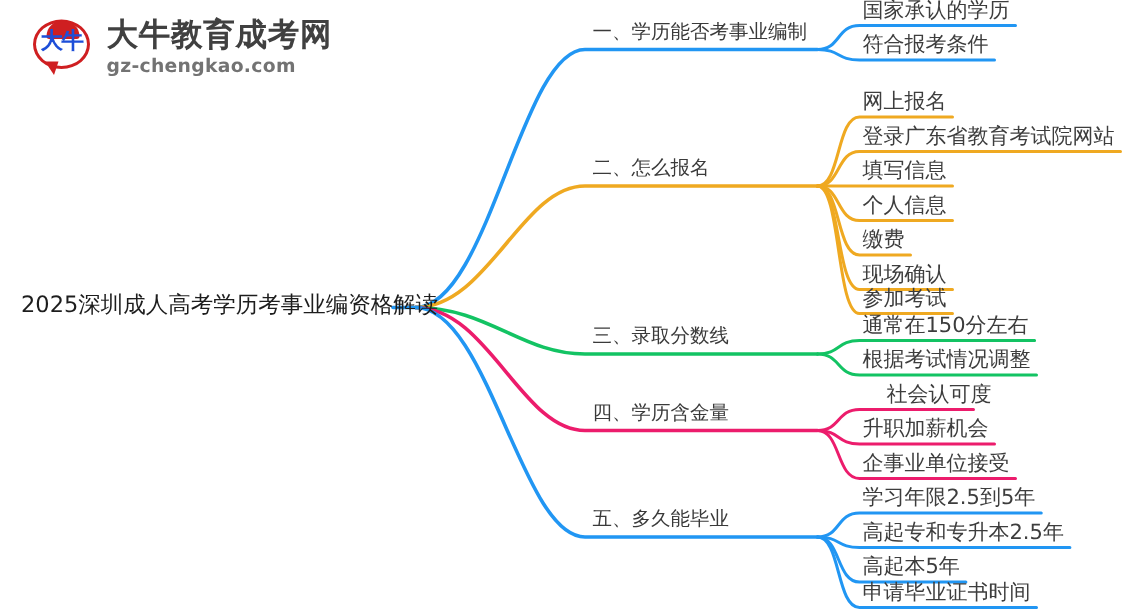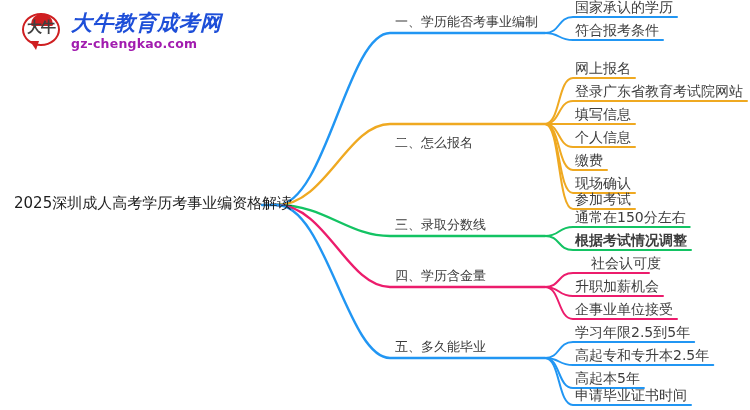--- a/index.html
+++ b/index.html
@@ -61,43 +61,42 @@
     border-radius: 11px 11px 2px 2px;
   }
   #logo-glyph {
     position: absolute;
     left: 0; top: 9px;
     width: 38px;
     text-align: center;
     font-size: 15px;
     line-height: 15px;
     font-weight: 700;
-    color: #404040;
+    color: #1d4ed8;
     letter-spacing: -1px;
     font-family: "DejaVu Sans", "Liberation Sans", sans-serif;
   }
   #logo-text {
     margin-left: 7px;
     display: flex;
     flex-direction: column;
     justify-content: center;
   }
   #logo-title {
     font-size: 21px;
     line-height: 23px;
     font-weight: 700;
-    color: #1d4ed8;
+    color: #404040;
     letter-spacing: 0.5px;
-    font-style: italic;
   }
   #logo-domain {
     font-size: 12.5px;
     line-height: 15px;
     font-weight: 700;
-    color: #a21caf;
+    color: #737373;
     letter-spacing: 0.2px;
     margin-top: 1px;
   }
 
   
   #wires {
     position: absolute;
     left: 0; top: 0;
     width: 750px; height: 410px;
     pointer-events: none;
@@ -172,31 +171,31 @@
       <path d="M 545 358 C 560.4 358 557.6 405 573 405 L 691 405" fill="none" stroke="#2196f3" stroke-width="2" stroke-linecap="round"></path>
       <path d="M 262 205 L 277 205" fill="none" stroke="#2196f3" stroke-width="2.4" stroke-linecap="round"></path>
     </svg>
 
   <div class="node" id="root-label">2025深圳成人高考学历考事业编资格解读</div>
 
   <div id="labels">
       <div class="node branch-label" style="left: 395px; top: 12px;">一、学历能否考事业编制</div>
       <div class="node leaf-label" style="left: 575px; top: -2px;">国家承认的学历</div>
       <div class="node leaf-label" style="left: 575px; top: 21px;">符合报考条件</div>
-      <div class="node branch-label" style="left: 395px; top: 103px; margin-top: 30px;">二、怎么报名</div>
+      <div class="node branch-label" style="left: 395px; top: 103px;">二、怎么报名</div>
       <div class="node leaf-label" style="left: 575px; top: 59px;">网上报名</div>
       <div class="node leaf-label" style="left: 575px; top: 82px;">登录广东省教育考试院网站</div>
       <div class="node leaf-label" style="left: 575px; top: 105px;">填写信息</div>
       <div class="node leaf-label" style="left: 575px; top: 128px;">个人信息</div>
       <div class="node leaf-label" style="left: 575px; top: 151px;">缴费</div>
       <div class="node leaf-label" style="left: 575px; top: 174px;">现场确认</div>
       <div class="node leaf-label" style="left: 575px; top: 190px;">参加考试</div>
       <div class="node branch-label" style="left: 395px; top: 215px;">三、录取分数线</div>
       <div class="node leaf-label" style="left: 575px; top: 208px;">通常在150分左右</div>
-      <div class="node leaf-label" style="left: 575px; top: 231px; font-weight: bold;">根据考试情况调整</div>
+      <div class="node leaf-label" style="left: 575px; top: 231px;">根据考试情况调整</div>
       <div class="node branch-label" style="left: 395px; top: 266px;">四、学历含金量</div>
       <div class="node leaf-label" style="left: 575px; top: 254px; margin-left: 16px;">社会认可度</div>
       <div class="node leaf-label" style="left: 575px; top: 277px;">升职加薪机会</div>
       <div class="node leaf-label" style="left: 575px; top: 300px;">企事业单位接受</div>
       <div class="node branch-label" style="left: 395px; top: 337px;">五、多久能毕业</div>
       <div class="node leaf-label" style="left: 575px; top: 323px;">学习年限2.5到5年</div>
       <div class="node leaf-label" style="left: 575px; top: 346px;">高起专和专升本2.5年</div>
       <div class="node leaf-label" style="left: 575px; top: 369px;">高起本5年</div>
       <div class="node leaf-label" style="left: 575px; top: 386px;">申请毕业证书时间</div>
     </div>

